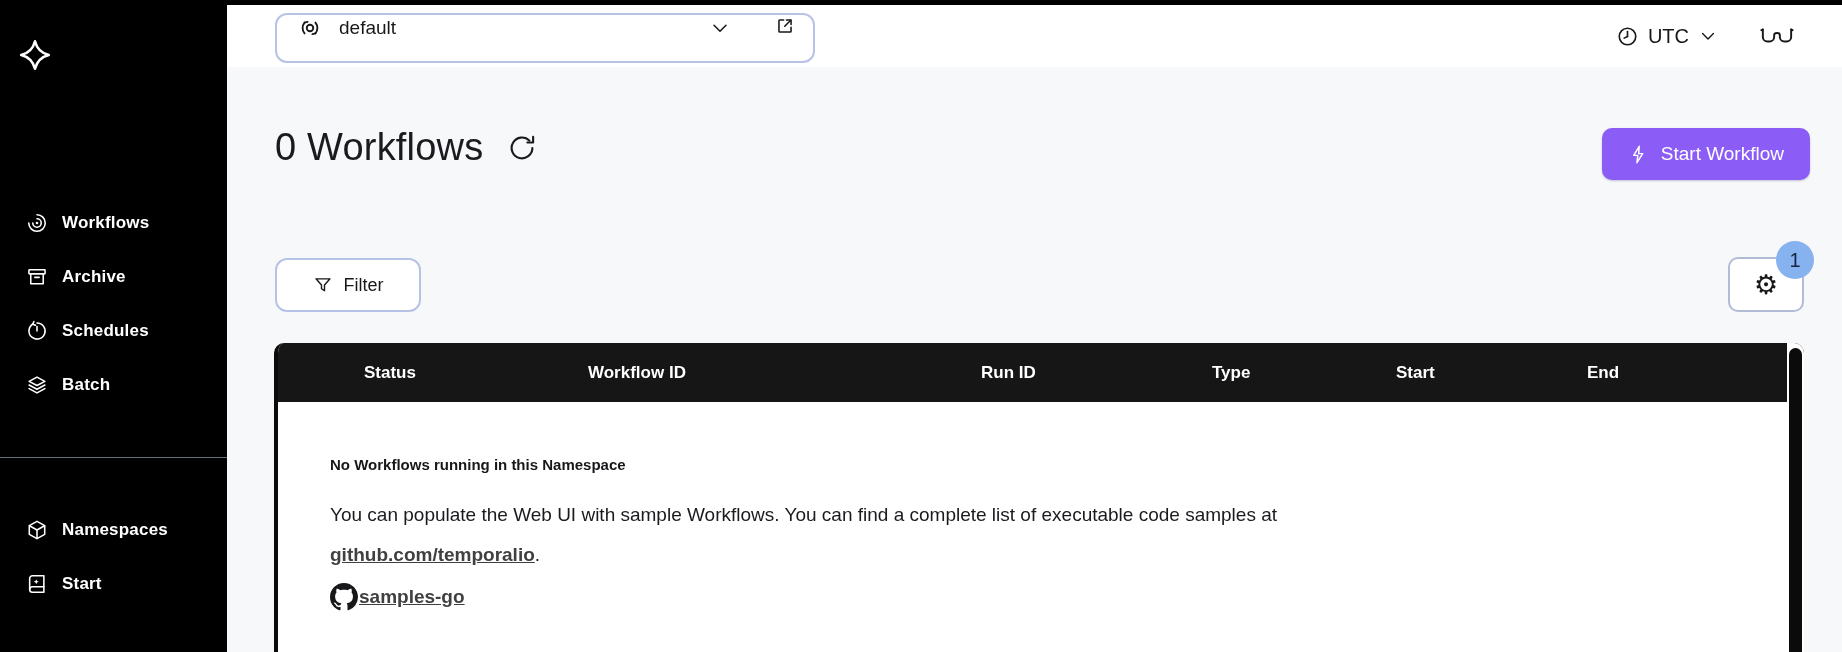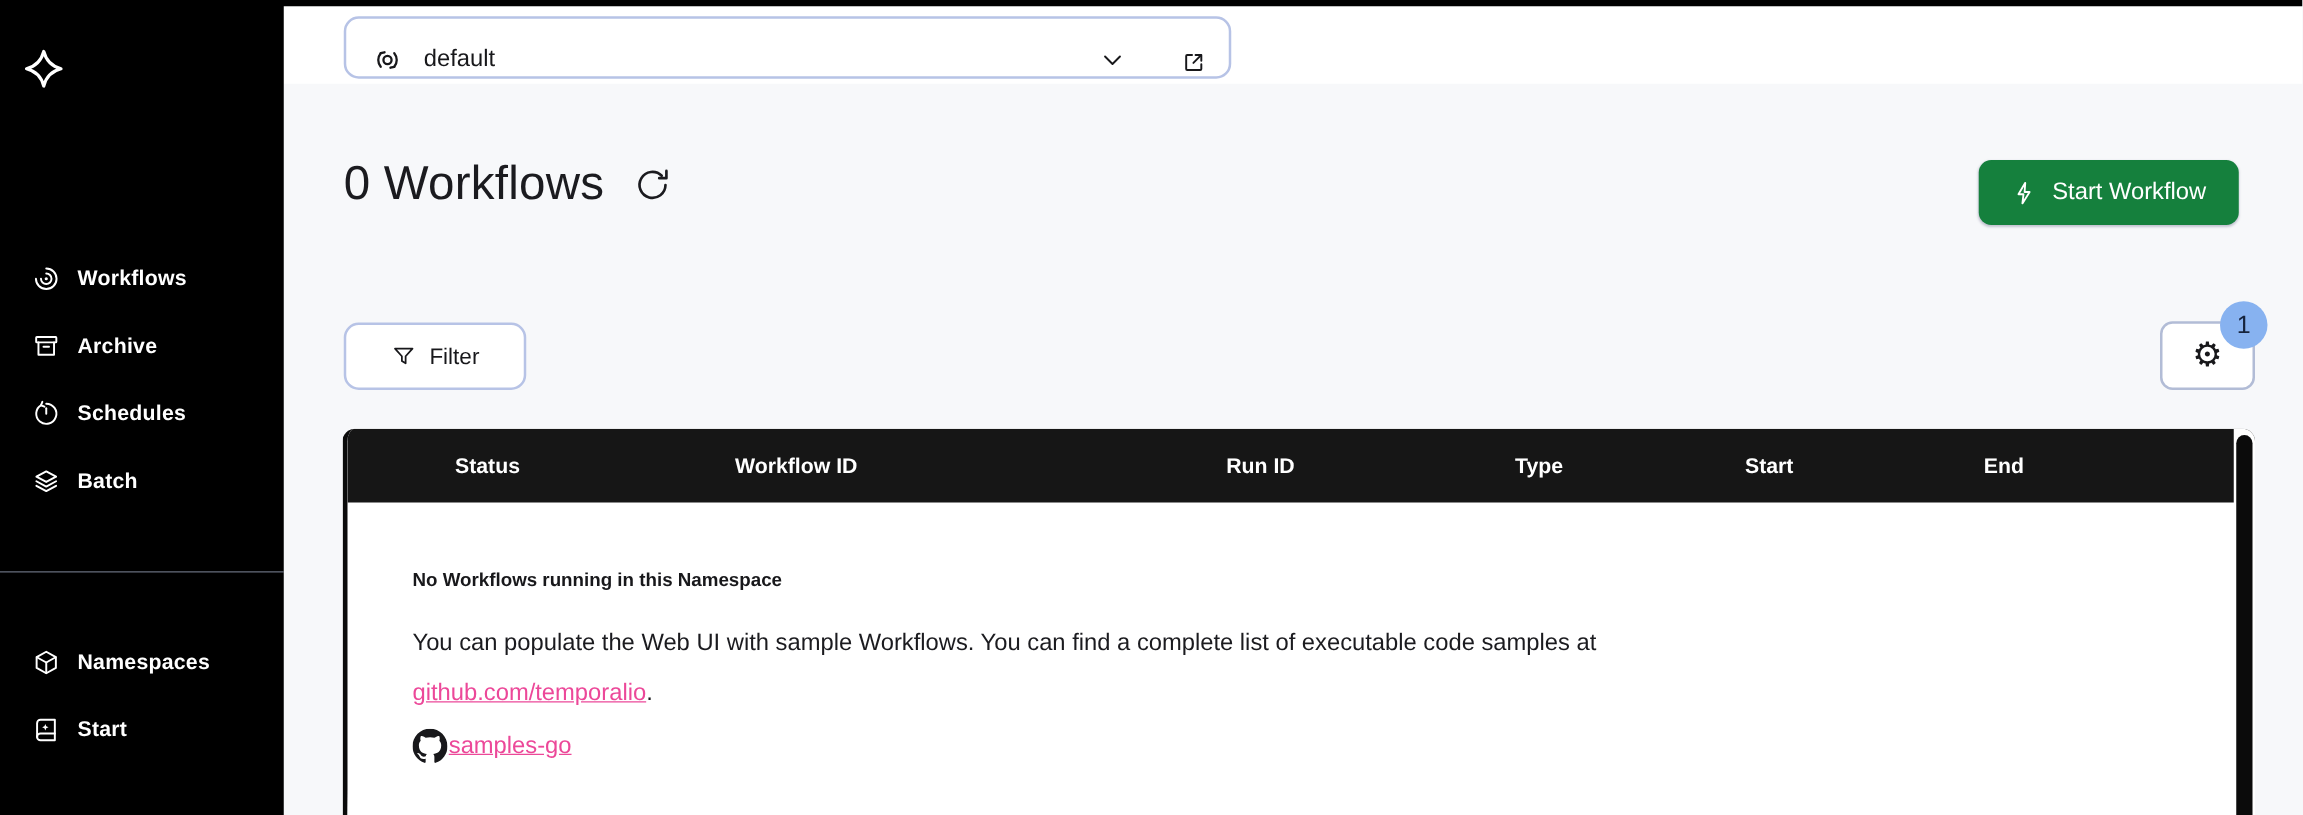--- a/index.html
+++ b/index.html
@@ -26,23 +26,23 @@
     height:54px; display:flex; align-items:center; gap:14px;
     padding-left:26px; color:#fff; cursor:pointer;
   }
   .nav-item .ic { width:22px; height:22px; flex:0 0 22px; }
   .nav-item .lbl { font-size:17px; font-weight:700; letter-spacing:.2px; }
   .side-divider { position:absolute; left:0; top:457px; width:227px; height:1px; background:#8a92a6; opacity:.75; }
 
   
   .topbar { position:absolute; left:227px; top:5px; width:1615px; height:62px; background:#fff; }
   .ns-selector {
-    position:absolute; left:48px; top:8px; width:710px; height:50px;
+    position:absolute; left:48px; top:8px; width:540px; height:50px;
     background:#fff; border:2px solid #b7c3e6; border-radius:12px;
-    display:flex; align-items:flex-end; cursor:pointer;
+    display:flex; align-items:flex-start; cursor:pointer;
   }
   .ns-main { flex:1; display:flex; align-items:center; padding:0 20px; gap:16px; }
   .ns-main .ic { width:26px; height:26px; color:#18181b; }
   .ns-label { font-size:19px; color:#18181b; flex:1; }
   .ns-chevron { width:22px; height:22px; color:#18181b; margin-right:4px; }
   .ns-sep { width:2px; background:#b7c3e6; }
   .ns-open { width:56px; display:flex; align-items:center; justify-content:center; color:#18181b; }
   .ns-open .ic { width:22px; height:22px; }
 
   .topbar-right { position:absolute; right:48px; top:0; height:62px; display:flex; align-items:center; gap:42px; }
@@ -51,22 +51,22 @@
   .tz-label { font-size:20px; }
   .tz-chevron { width:20px; height:20px; }
   .labs-btn { width:34px; height:24px; color:#18181b; cursor:pointer; background:none; border:none; }
 
   
   .page-title-row { position:absolute; left:275px; top:126px; display:flex; align-items:center; gap:24px; }
   .page-title { font-size:38px; font-weight:400; color:#1b1b1f; letter-spacing:.2px; }
   .refresh-btn { width:30px; height:30px; color:#1b1b1f; background:none; border:none; cursor:pointer; padding:0; }
 
   .start-btn {
-    position:absolute; right:51px; top:128px; height:52px;
-    background:#15803d; color:#fff; border:none; border-radius:10px;
+    position:absolute; right:32px; top:128px; height:52px;
+    background:#8b5cf6; color:#fff; border:none; border-radius:10px;
     display:flex; align-items:center; gap:12px; padding:0 26px;
     font-family:"Liberation Sans", sans-serif; font-size:19px; font-weight:500; cursor:pointer;
     box-shadow:0 1px 2px rgba(30,30,80,.25);
   }
   .start-btn .ic { width:21px; height:21px; }
 
   .filter-btn {
     position:absolute; left:275px; top:258px; width:146px; height:54px;
     background:#fff; border:2px solid #b7c3e6; border-radius:12px;
     display:flex; align-items:center; justify-content:center; gap:11px;
@@ -96,21 +96,21 @@
   .th {
     position:absolute; top:0; height:59px; line-height:59px;
     color:#fff; font-size:17px; font-weight:700; white-space:nowrap;
   }
   .scroll-track { position:absolute; right:0; top:0; width:17px; height:309px; background:#fff; z-index:2; }
   .scroll-thumb { position:absolute; right:2px; top:5px; width:13px; height:304px; background:#0b0b0b; border-radius:7px 7px 0 0; z-index:3; }
 
   .table-body { position:relative; padding:54px 80px 0 52px; }
   .empty-heading { font-size:15px; font-weight:700; color:#18181b; margin-bottom:22px; }
   .empty-text { font-size:19px; line-height:40px; color:#1b1b1f; max-width:1320px; }
-  .empty-text a, .sample-link { color:#ec4899; text-decoration:underline; cursor:pointer; }
+  .empty-text a, .sample-link { color:#404040; text-decoration:underline; cursor:pointer;font-weight:bold; }
   .sample-row { margin-top:8px; display:flex; align-items:center; gap:1px; }
   .sample-row .gh { width:28px; height:28px; color:#18181b; }
   .sample-link { font-size:19px; }
 </style>
 </head>
 <body>
 
 <div class="top-strip"></div>
 
 <aside class="sidebar">
@@ -213,20 +213,46 @@
       <span class="ic">
         <svg viewBox="0 0 24 24" class="stroke-ic">
             <path d="M10.5 5.4 H6.3 A0.9 0.9 0 0 0 5.4 6.3 V17.7 A0.9 0.9 0 0 0 6.3 18.6 H17.7 A0.9 0.9 0 0 0 18.6 17.7 V13.5"></path>
             <path d="M13.6 5.4 H18.6 V10.4"></path>
             <path d="M18.2 5.8 L11.7 12.3"></path>
           </svg>
       </span>
     </div>
   </div>
 
+  <div class="topbar-right">
+    <div class="tz-picker">
+      <span class="clock">
+        <svg viewBox="0 0 24 24" class="stroke-ic">
+            <circle cx="12" cy="12" r="8.6"></circle>
+            <path d="M12 12 V6.8"></path>
+            <path d="M12 12 L8.5 13.7"></path>
+          </svg>
+      </span>
+      <span class="tz-label">UTC</span>
+      <span class="tz-chevron">
+        <svg viewBox="0 0 24 24" class="stroke-ic" stroke-width="2">
+            <path d="M5.5 9 L12 15.5 L18.5 9"></path>
+          </svg>
+      </span>
+    </div>
+    <button class="labs-btn">
+      <span>
+        <svg viewBox="0 0 30 20" class="stroke-ic" stroke-width="1.9">
+            <path d="M2.5 4 V10.5 A4 4 0 0 0 6.5 14.5 H8.5 A4 4 0 0 0 12.5 10.5 V9 A2.5 2 0 0 1 17.5 9 V10.5 A4 4 0 0 0 21.5 14.5 H23.5 A4 4 0 0 0 27.5 10.5 V4"></path>
+            <path d="M1.2 4.6 L2.5 4"></path>
+            <path d="M28.8 4.6 L27.5 4"></path>
+          </svg>
+      </span>
+    </button>
+  </div>
 </header>
 
 <main>
   <div class="page-title-row">
     <h1 class="page-title">0 Workflows</h1>
     <button class="refresh-btn">
       <svg viewBox="0 0 24 24" class="stroke-ic" stroke-width="1.9">
           <path d="M20.3 12 a8.3 8.3 0 1 1 -2.4 -5.9"></path>
           <path d="M20.9 3 V7.6 H16.3"></path>
         </svg>

